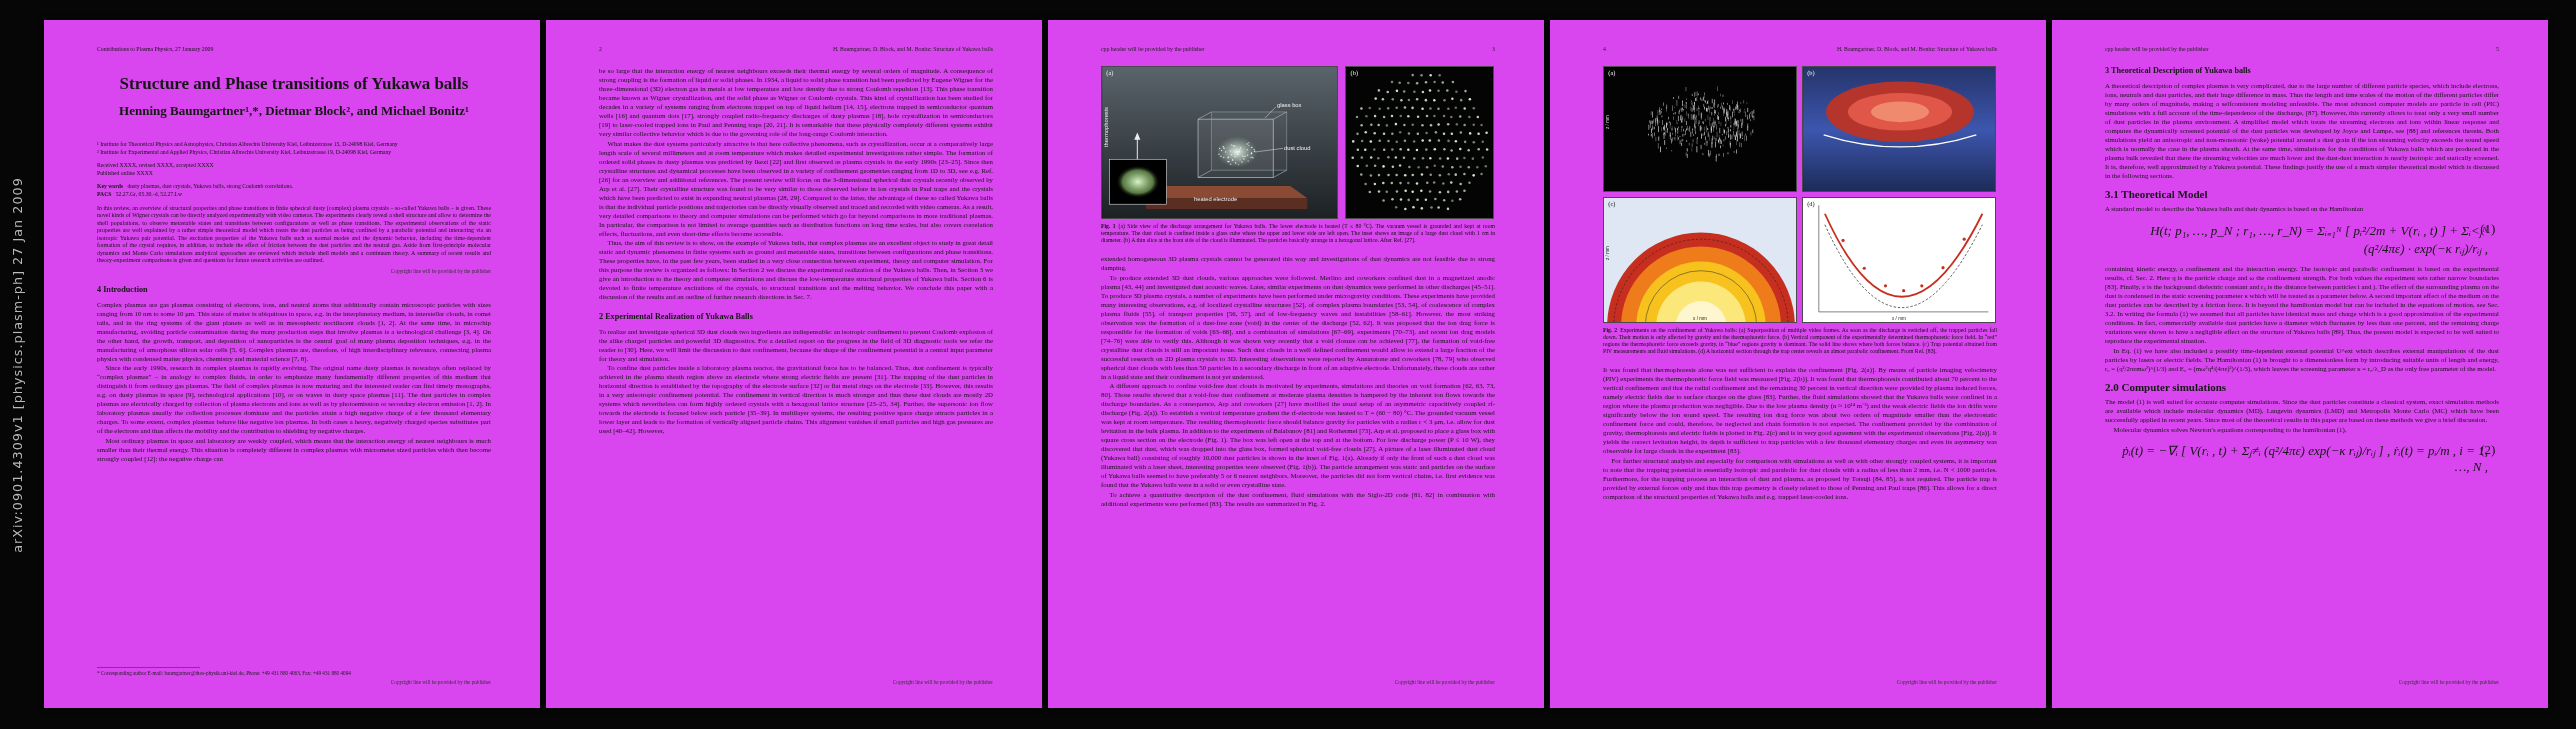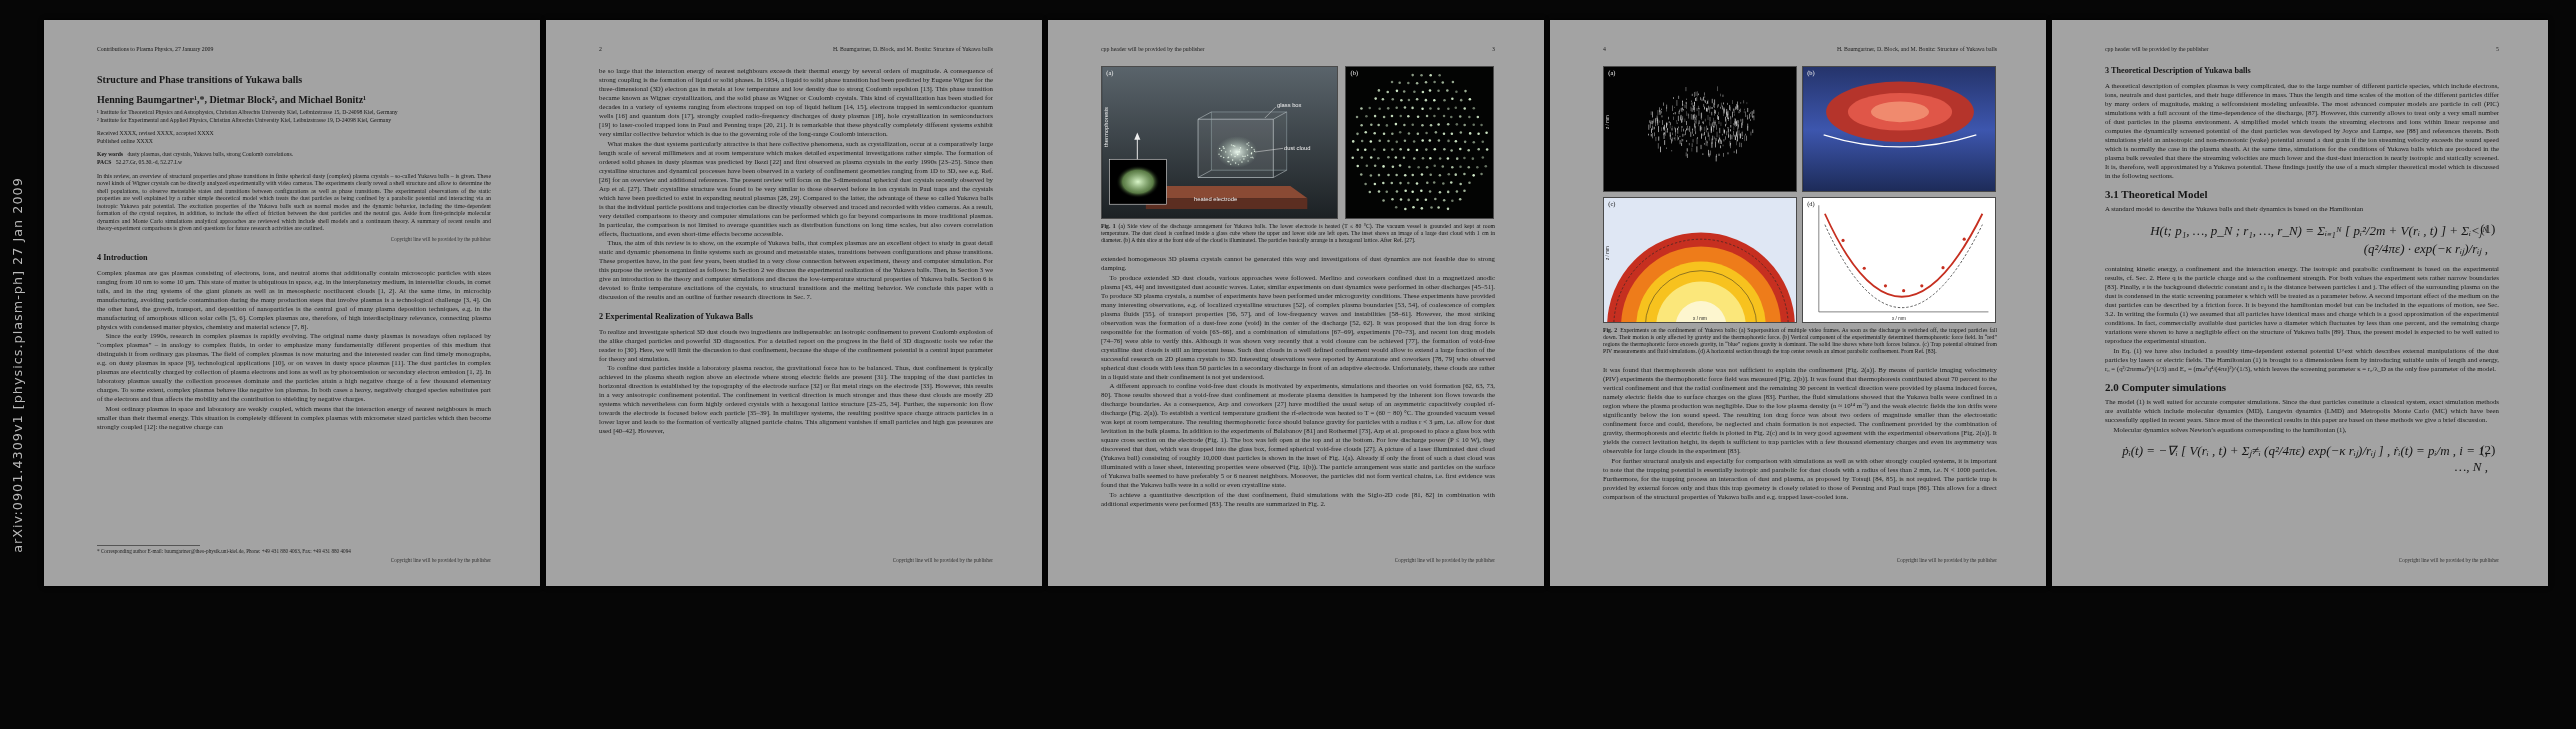--- a/index.html
+++ b/index.html
@@ -1,33 +1,33 @@
 <!DOCTYPE html>
 <html style="font-size:9.7px"><head>
 <meta charset="utf-8">
 <style>
   *{box-sizing:border-box}
   html,body{margin:0;padding:0;background:#060606}
   .viewer{position:relative;width:2576px;height:729px;background:#060606;overflow:hidden;font-family:"Liberation Serif",serif}
   .stamp{position:absolute;left:9.7px;top:365px;transform:translateY(-50%) rotate(180deg);writing-mode:vertical-rl;
          font-family:"DejaVu Sans",sans-serif;font-size:12.8px;letter-spacing:1px;color:#b9b9b9;white-space:nowrap}
   .pages{position:absolute;left:44px;top:20px;display:flex;gap:6px}
-  .page{position:relative;width:496px;height:566px;background:#a3a3a3;color:#161616;
+  .page{position:relative;width:496px;height:688px;background:#d946ef;color:#161616;
         padding:25.5px 49px 36px 53px;overflow:hidden;box-shadow:0 0 4.9px rgba(0,0,0,.85)}
   .runhead{display:flex;justify-content:space-between;font-size:5.8px;color:#222;margin-bottom:14.6px}
   .bt{font-size:6.8px;line-height:9px;text-align:justify;margin:0}
   .bt.ind{text-indent:8.5px}
   .bt + .bt{margin-top:0.6px}
   .sec{font-size:8.2px;font-weight:bold;margin:11px 0 5.5px}
   .subsec{font-size:11px;font-weight:bold;margin:8.5px 0 4.3px}
   .pg-copy{position:absolute;right:49px;bottom:23px;font-size:5.2px;color:#333}
   
   .p1-journal{font-size:5.8px;margin-bottom:22px}
-  .title{font-size:10px;font-weight:bold;margin:0 0 9.7px}
-  .authors{font-size:10px;font-weight:bold;margin-bottom:4px}
+  .title{font-size:17px;font-weight:bold;text-align:center;margin:0 0 9.7px}
+  .authors{font-size:13px;font-weight:bold;text-align:center;margin-bottom:22px}
   .affil{font-size:5.7px;line-height:7.5px;padding-left:7.3px;text-indent:-7.3px}
   .meta{font-size:5.7px;line-height:7.5px}
   .meta.first{margin-top:6px}
   .kwline{font-size:5.7px;line-height:7.7px}
   .kwline.first{margin-top:6px}
   .kwline b{margin-right:4.3px}
   .abstract{font-size:5.9px;line-height:7.5px;text-align:justify;margin:6px 0 3.6px}
   .copy-inline{font-size:5.2px;text-align:right;margin:0 0 6px;color:#333}
   .p1-footer{position:absolute;left:53px;right:49px;bottom:32px}
   .fn-rule{width:103px;border-top:0.6px solid #555;margin-bottom:2.4px}

